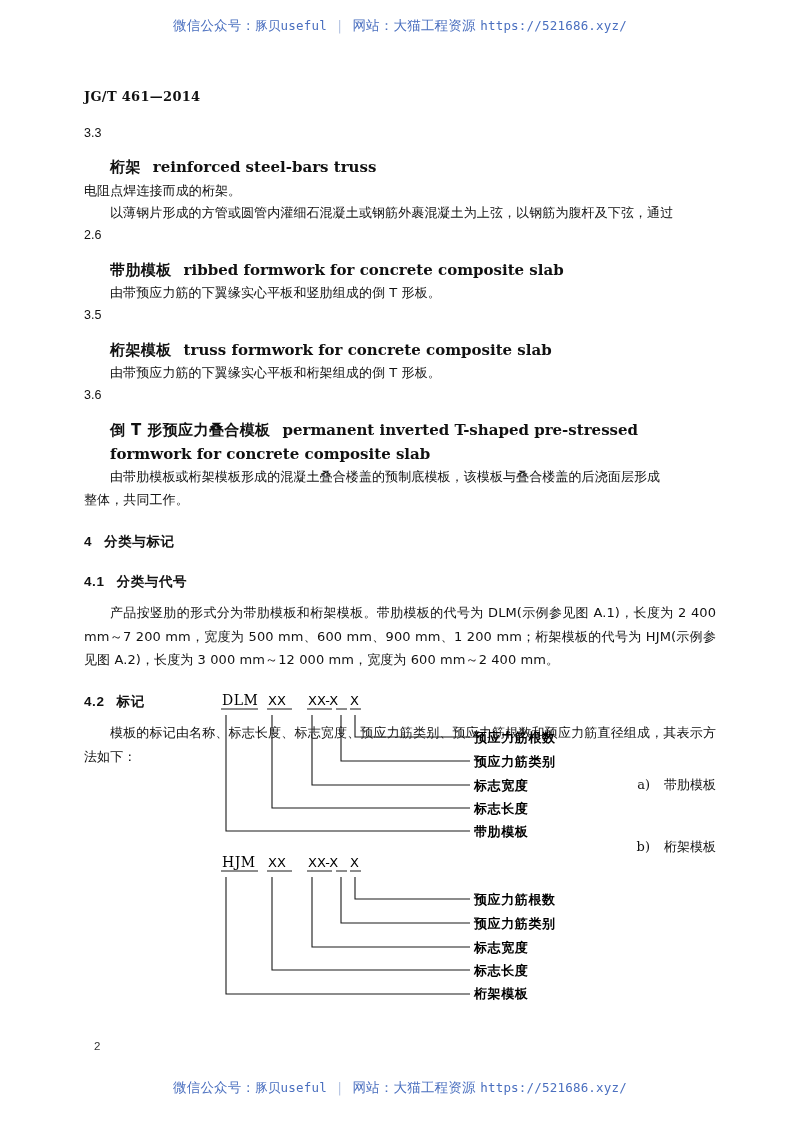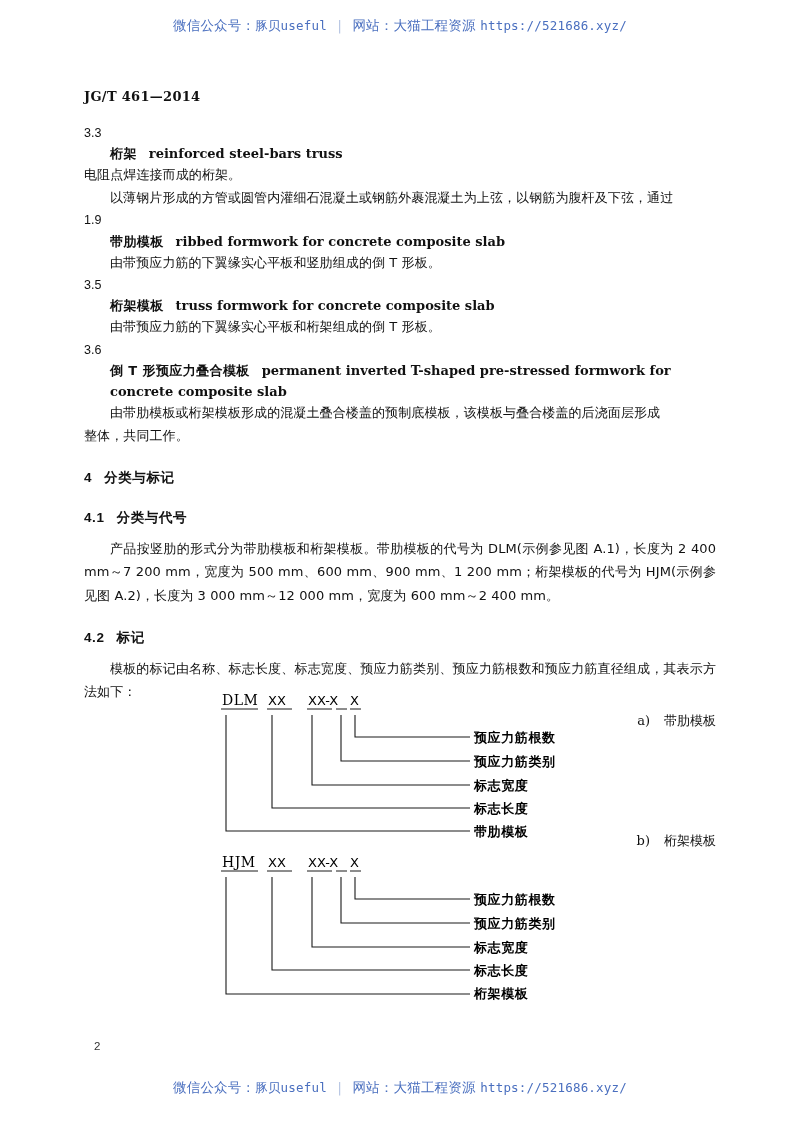--- a/index.html
+++ b/index.html
@@ -67,24 +67,25 @@
   }
 
   .clause-num {
     font-size: 12.5px;
     font-weight: normal;
     line-height: 1.55;
     font-family: "Liberation Sans", sans-serif;
     margin-top: 2px;
   }
   .term-line {
-    font-size: 13px;
+    font-size: 15px;
     font-weight: bold;
     line-height: 1.62;
     padding-left: 26px;
+    margin-top: 12px;
   }
   .term-line .cn {
     font-family: "DejaVu Sans", sans-serif;
     font-weight: bold;
     letter-spacing: 0.4px;
   }
   .term-line .en {
     font-family: "DejaVu Serif", "Liberation Serif", serif;
     font-weight: bold;
     padding-left: 12px;
@@ -188,21 +189,21 @@
 
   <div class="col">
 
     <div class="clause-num">3.3</div>
     <div class="term-line">
       <span class="cn">桁架</span><span class="en">reinforced steel-bars truss</span>
     </div>
     <div class="term-def cont">电阻点焊连接而成的桁架。</div>
     <div class="term-def">以薄钢片形成的方管或圆管内灌细石混凝土或钢筋外裹混凝土为上弦，以钢筋为腹杆及下弦，通过</div>
 
-    <div class="clause-num">1.9</div>
+    <div class="clause-num">2.6</div>
     <div class="term-line">
       <span class="cn">带肋模板</span><span class="en">ribbed formwork for concrete composite slab</span>
     </div>
     <div class="term-def">由带预应力筋的下翼缘实心平板和竖肋组成的倒 T 形板。</div>
 
     <div class="clause-num">3.5</div>
     <div class="term-line">
       <span class="cn">桁架模板</span><span class="en">truss formwork for concrete composite slab</span>
     </div>
     <div class="term-def">由带预应力筋的下翼缘实心平板和桁架组成的倒 T 形板。</div>
@@ -264,21 +265,21 @@
 
       <text class="dg-label" x="474" y="54">预应力筋根数</text>
       <text class="dg-label" x="474" y="78">预应力筋类别</text>
       <text class="dg-label" x="474" y="102">标志宽度</text>
       <text class="dg-label" x="474" y="125">标志长度</text>
       <text class="dg-label" x="474" y="148">带肋模板</text>
     </svg>
   </div>
 
   <div style="position:absolute; left:84px; top:826px; width:632px;">
-    <div class="list-item" style="margin-top:4px;">
+    <div class="list-item" style="margin-top:10px;">
       <span class="mk">b)</span><span>桁架模板</span>
     </div>
   </div>
 
   <div class="diagram" id="diagram-hjm">
     <svg width="800" height="155" viewBox="0 0 800 155">
       <text class="dg-code" x="222" y="19">HJM</text>
       <text class="dg-x" x="268" y="19">XX</text>
       <text class="dg-x" x="308" y="19">XX-X</text>
       <text class="dg-x" x="350" y="19">X</text>

